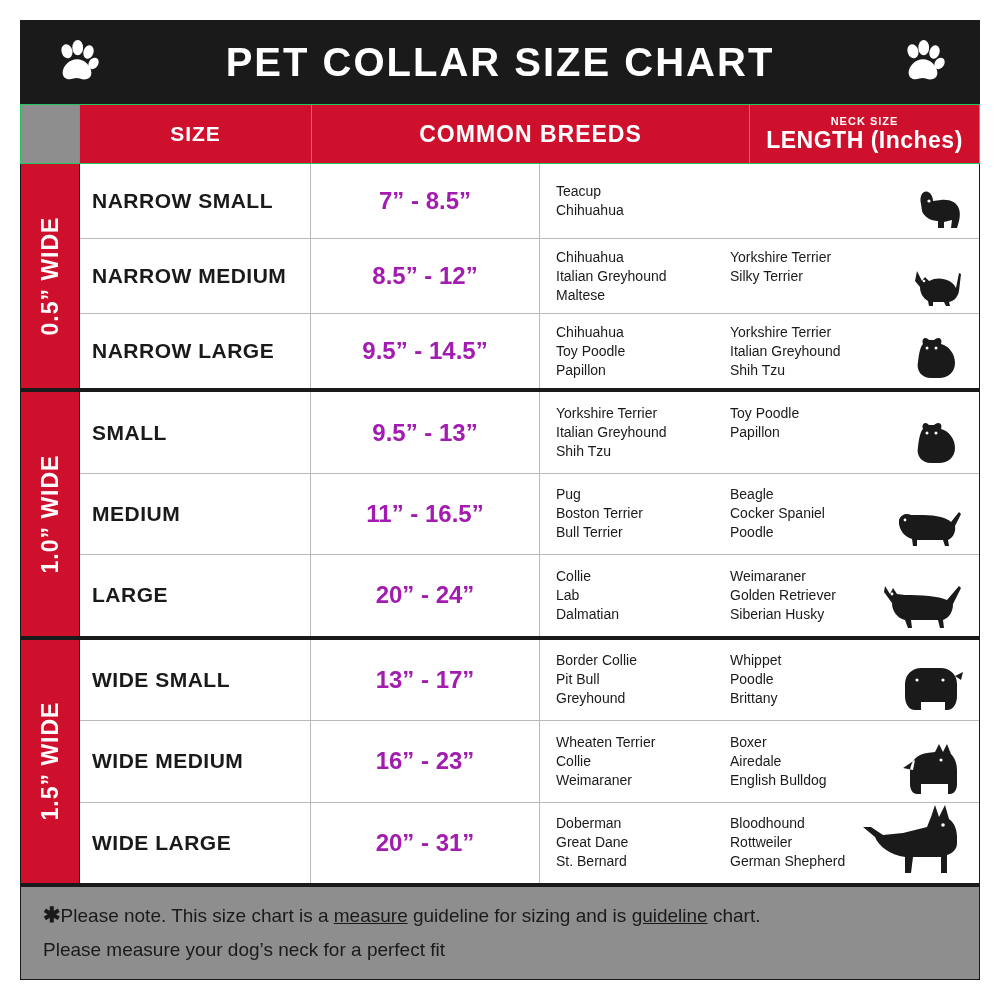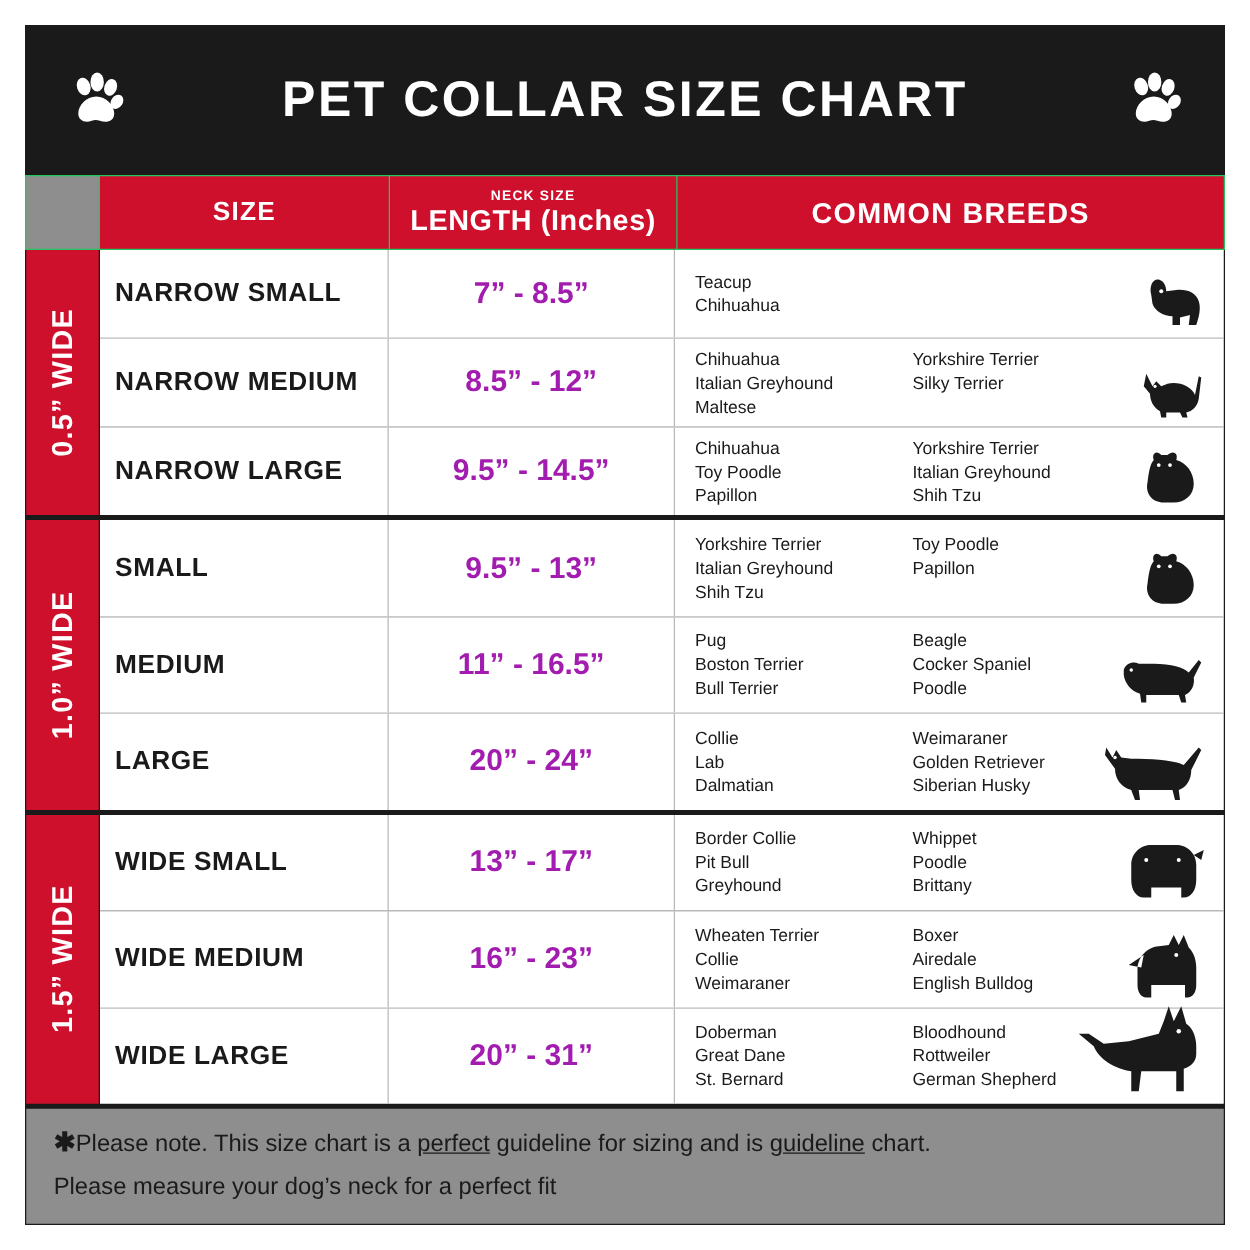--- a/index.html
+++ b/index.html
@@ -26,21 +26,21 @@
     width: 960px;
     height: 960px;
     background: #1a1a1a;
     box-sizing: border-box;
     display: flex;
     flex-direction: column;
   }
 
   
   .titlebar {
-    height: 120px;
+    height: 84px;
     background: #1a1a1a;
     display: flex;
     align-items: center;
     justify-content: center;
     position: relative;
     flex: none;
   }
   .title-text {
     color: #ffffff;
     font-size: 40px;
@@ -237,25 +237,25 @@
         <ellipse cx="33" cy="12" rx="7.5" ry="10.5" fill="#fff"></ellipse>
         <ellipse cx="48" cy="18" rx="7" ry="9.5" fill="#fff" transform="rotate(18 48 18)"></ellipse>
         <ellipse cx="55" cy="34" rx="6.5" ry="8.5" fill="#fff" transform="rotate(34 55 34)"></ellipse>
         <path d="M32 28 C43 28 52 38 52 47 C52 56 43 58 36 55 C33 54 30 54 27 55 C20 58 12 55 12 47 C12 38 21 28 32 28 Z" fill="#fff"></path>
       </svg>
     </div>
 
     <div class="headrow">
       <div class="h-corner"></div>
       <div class="h-cell h-size">SIZE</div>
+      <div class="h-cell h-breeds">COMMON BREEDS</div>
       <div class="h-cell h-length">
         <div class="h-sub">NECK SIZE</div>
         <div class="h-main">LENGTH (Inches)</div>
       </div>
-      <div class="h-cell h-breeds">COMMON BREEDS</div>
     </div>
 
     <div class="body">
 
       <div class="group">
         <div class="grouplabel">
           <span>0.5” WIDE</span>
         </div>
         <div class="grouprows">
 
@@ -497,19 +497,19 @@
               </div>
             </div>
           </div>
 
         </div>
       </div>
     </div>
 
     <div class="footer">
       <p>
-        <span class="star">✱</span><span>Please note. This size chart is a </span><span class="u">perfect</span><span> guideline for sizing and is </span><span class="u">guideline</span><span> chart.</span>
+        <span class="star">✱</span><span>Please note. This size chart is a </span><span class="u">measure</span><span> guideline for sizing and is </span><span class="u">guideline</span><span> chart.</span>
       </p>
       <p>Please measure your dog’s neck for a perfect fit</p>
     </div>
 
   </div>
 </div>
 
 </body></html>

